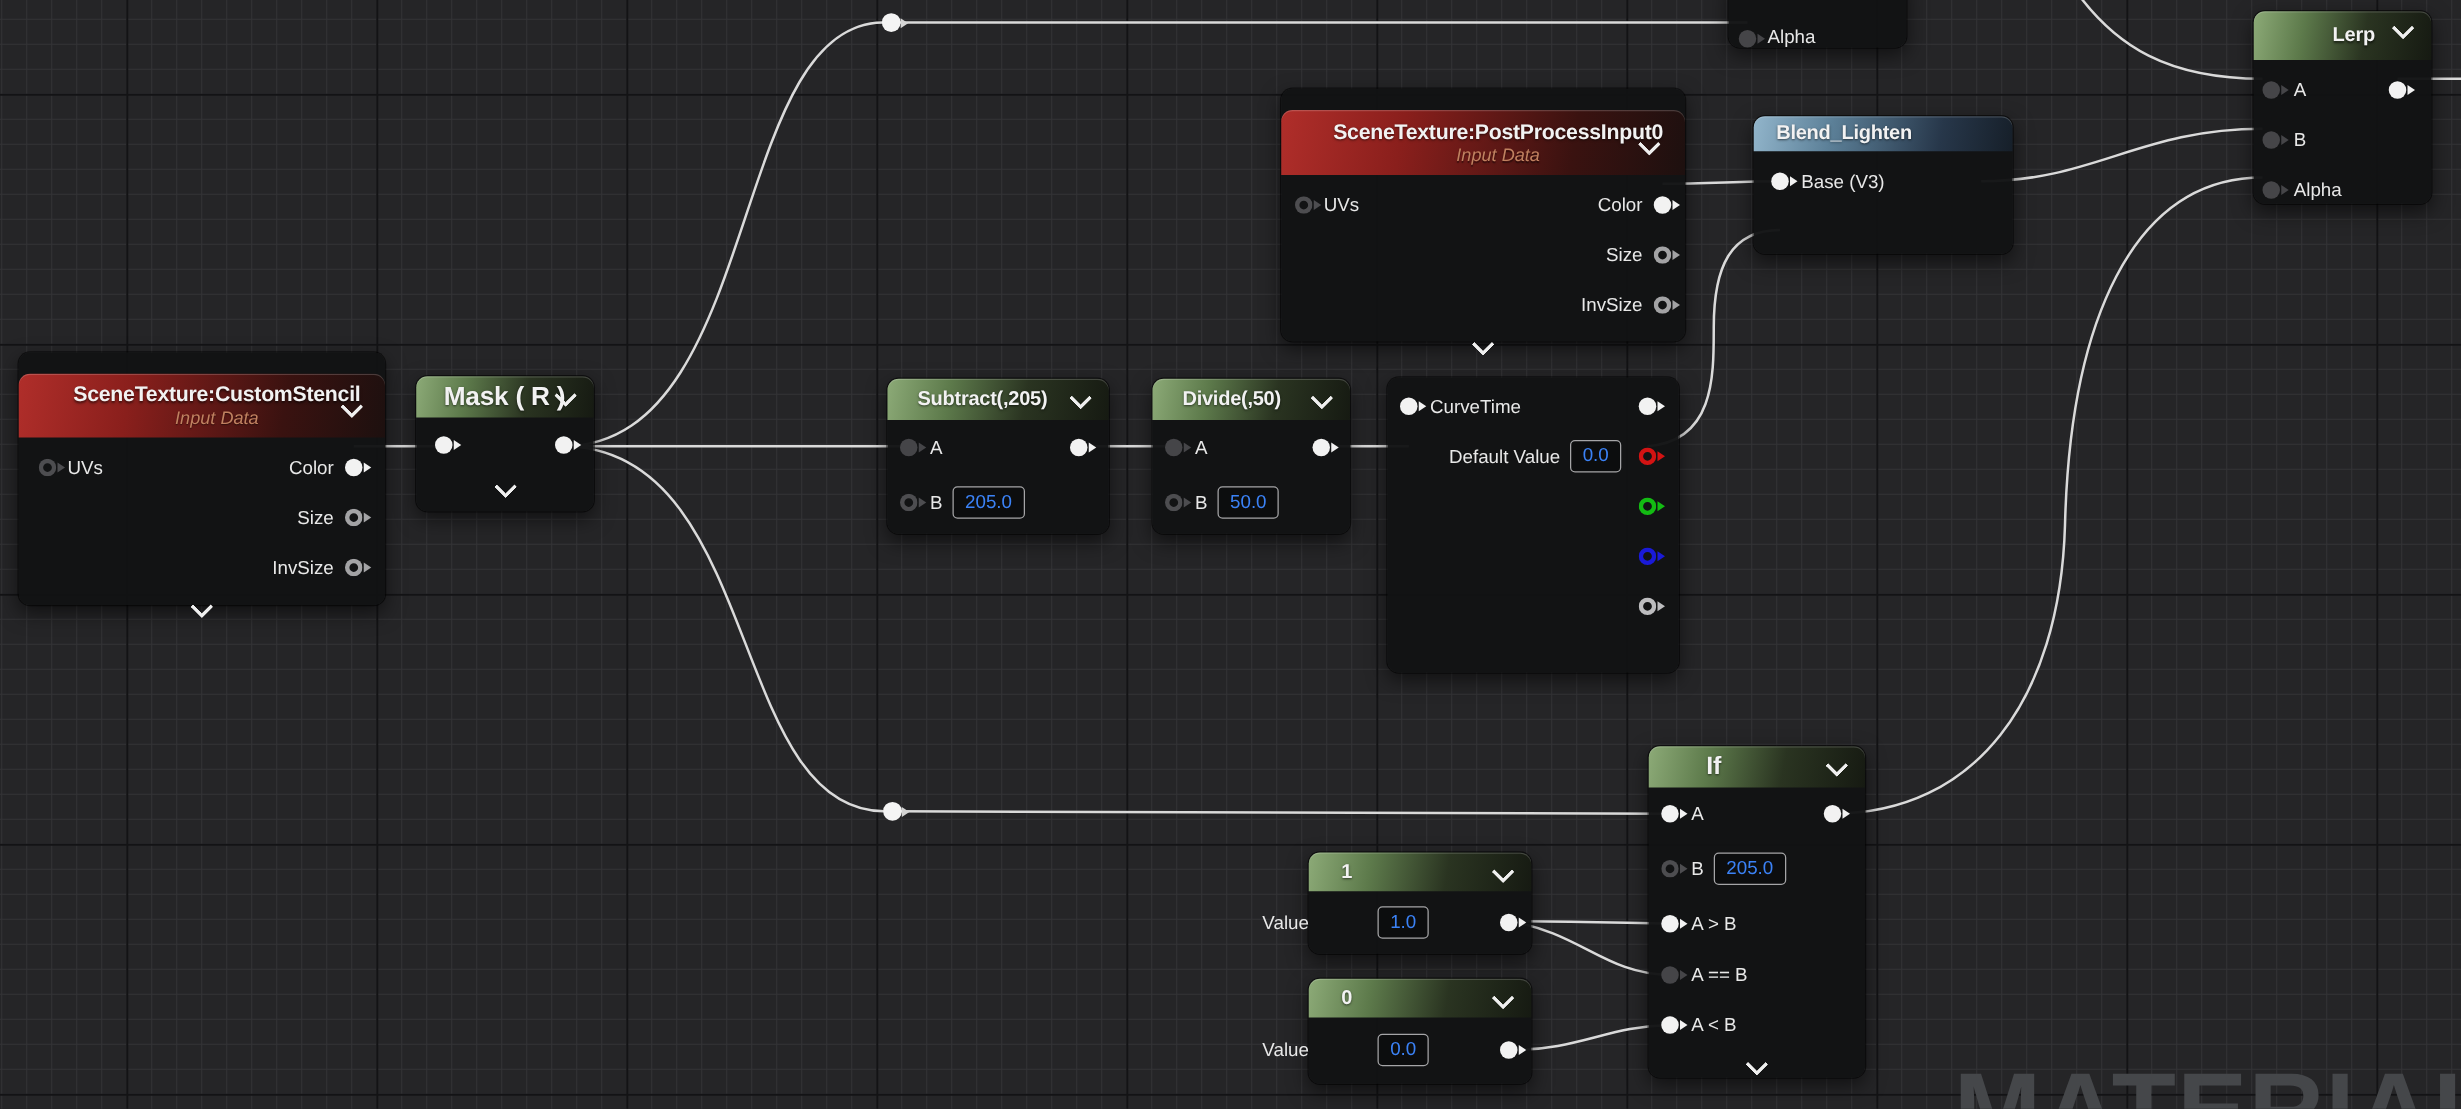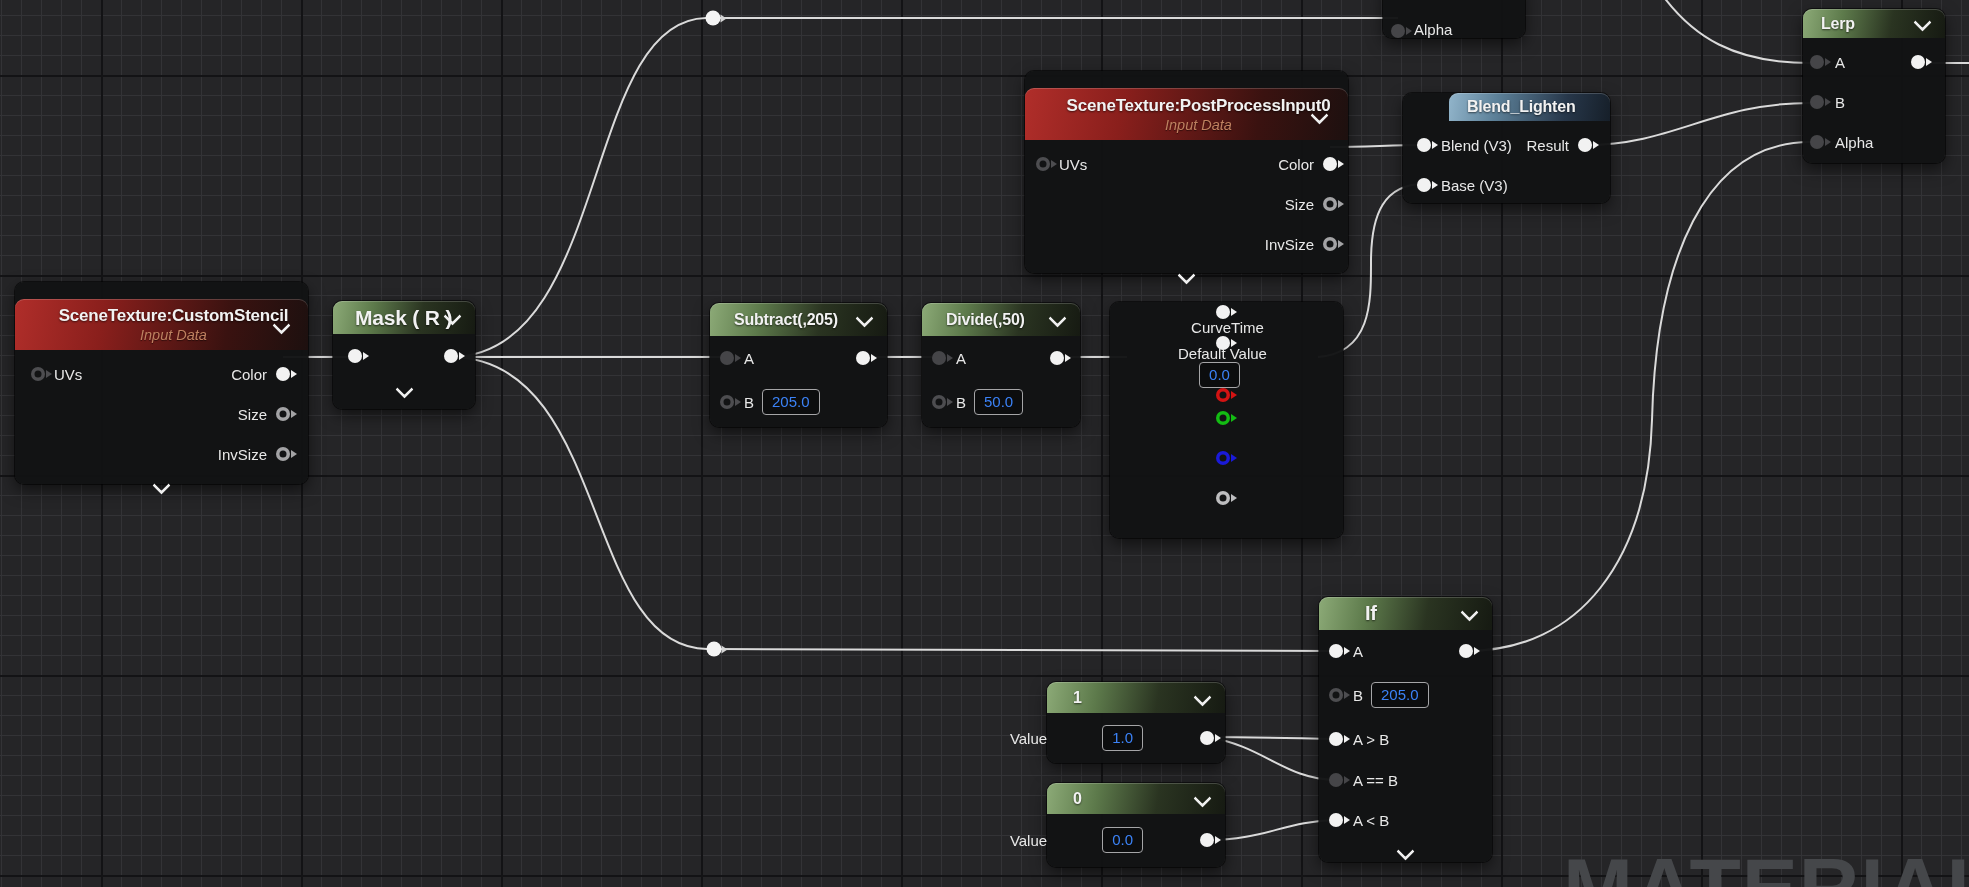--- a/index.html
+++ b/index.html
@@ -22,21 +22,21 @@
     border-radius:9px;
     box-shadow:0 6px 16px rgba(0,0,0,.55), 0 0 0 1px rgba(0,0,0,.55);
   }
   .hdr{
     position:relative;border-radius:9px 9px 0 0;
     box-shadow:inset 0 1px 0 rgba(255,255,255,.18);
     display:flex;align-items:center;
   }
   .hdr-green{background:linear-gradient(100deg,#8caa77 0%,#5d7a4b 28%,#2a3421 62%,#161a12 100%);}
   .hdr-red{background:linear-gradient(100deg,#b02e2a 0%,#8a1f1c 30%,#3a1210 72%,#1d100f 100%);margin-top:17px;}
-  .hdr-blue{background:linear-gradient(100deg,#92b5cb 0%,#5c8098 30%,#27374a 72%,#161f29 100%);margin-left:46px;}
+  .hdr-blue{background:linear-gradient(100deg,#92b5cb 0%,#5c8098 30%,#27374a 72%,#161f29 100%);}
   .hdr .title{
     color:#f2f2f2;font-size:17px;font-weight:bold;letter-spacing:-.2px;
     text-shadow:0 1px 2px rgba(0,0,0,.6);white-space:nowrap;
   }
   .hdr .subtitle{
     color:#c08160;font-size:14.5px;font-style:italic;margin-top:1px;
     text-shadow:0 1px 1px rgba(0,0,0,.5);
   }
   .hdr-col{display:flex;flex-direction:column;justify-content:center;}
   .chev{
@@ -103,36 +103,36 @@
   .mathnode .hdr .title{font-size:16px;}
   .mathnode .row{height:44px;padding:0 17px 0 10px;}
   #n-subtract{left:710px;top:303px;width:177px;height:124px;}
   #n-divide{left:922px;top:303px;width:158px;height:124px;}
   #n-divide .row{padding-right:16px;}
 
   #n-tint{left:1110px;top:302px;width:233px;height:236px;}
   #n-tint .hdr{height:33px;padding-left:24px;}
   #n-tint .hdr .title{font-size:16px;}
   #n-tint .body{padding-top:3px;}
-  #n-tint .row{height:40px;padding:0 18px 0 10px;flex-direction:column;}
+  #n-tint .row{height:40px;padding:0 18px 0 10px;}
 
   #n-postprocess{left:1025px;top:71px;width:323px;height:202px;}
   #n-postprocess .hdr{height:52px;padding-left:24px;}
   #n-postprocess .hdr .chev{top:21px;right:22px;}
   #n-postprocess .body{padding-top:4px;}
   #n-postprocess .row{height:40px;padding:0 11px;}
 
   #n-blend{left:1403px;top:93px;width:207px;height:110px;}
   #n-blend .hdr{height:28px;padding-left:18px;}
   #n-blend .hdr .title{font-size:16px;}
   #n-blend .body{padding-top:4px;}
   #n-blend .row{height:40px;padding:0 18px 0 14px;}
 
   #n-lerp{left:1803px;top:9px;width:142px;height:154px;}
-  #n-lerp .hdr{height:29px;padding-left:18px;}
+  #n-lerp .hdr{height:39px;padding-left:18px;justify-content:center;}
   #n-lerp .hdr .title{font-size:16px;}
   #n-lerp .hdr .chev{top:7px;}
   #n-lerp .body{padding-top:4px;}
   #n-lerp .row{height:40px;padding:0 20px 0 7px;}
 
   #n-if{left:1319px;top:597px;width:173px;height:265px;}
   #n-if .hdr{height:33px;padding-left:22px;}
   #n-if .hdr .title{font-size:20px;padding-left:24px;}
   #n-if .row{padding:0 19px 0 10px;}
   #n-if .r1{height:42px;} #n-if .r2{height:46px;} #n-if .r3{height:42px;}
@@ -326,27 +326,20 @@
   </div>
 </div>
 
 <div class="node" id="n-blend">
   <div class="hdr hdr-blue">
     <div class="title">Blend_Lighten</div>
   </div>
   <div class="body">
     <div class="row">
       <span class="pin p-fill c-white"></span>
-      <span class="label" style="margin-left:10px;">Blend (V3)</span>
-      <span class="gap"></span>
-      <span class="label mr">Result</span>
-      <span class="pin p-fill c-white"></span>
-    </div>
-    <div class="row">
-      <span class="pin p-fill c-white"></span>
       <span class="label" style="margin-left:10px;">Base (V3)</span>
     </div>
   </div>
 </div>
 
 <div class="node" id="n-lerp">
   <div class="hdr hdr-green">
     <div class="title">Lerp</div>
     <span class="chev"></span>
   </div>

